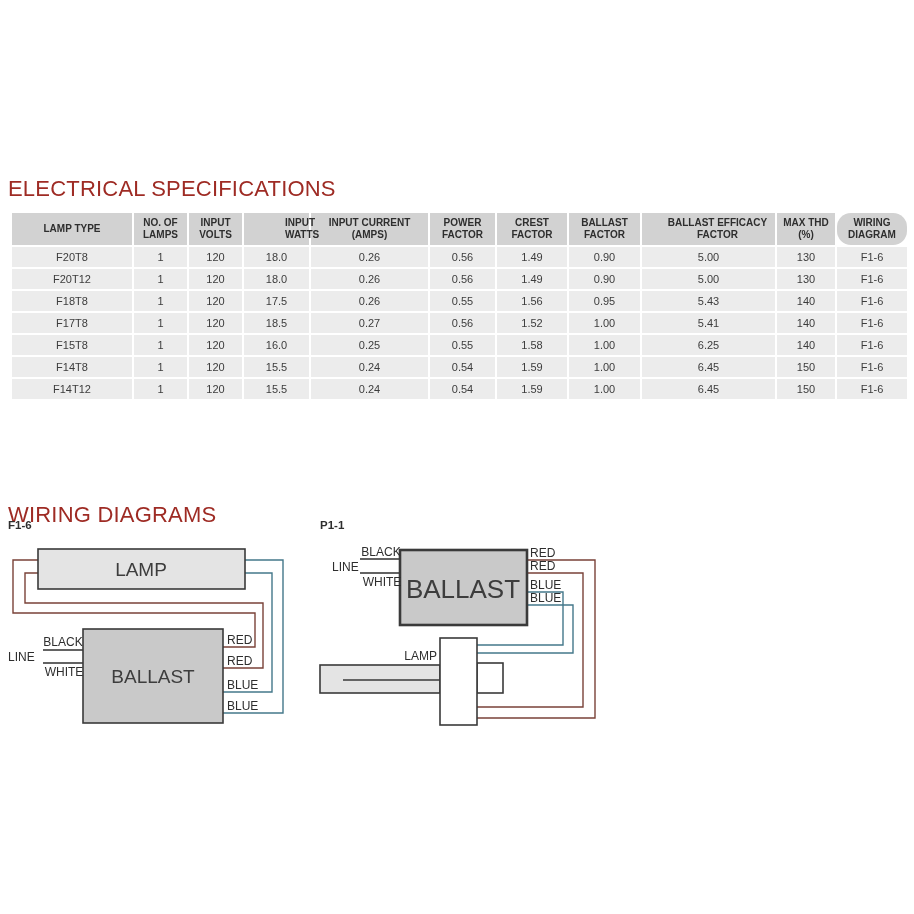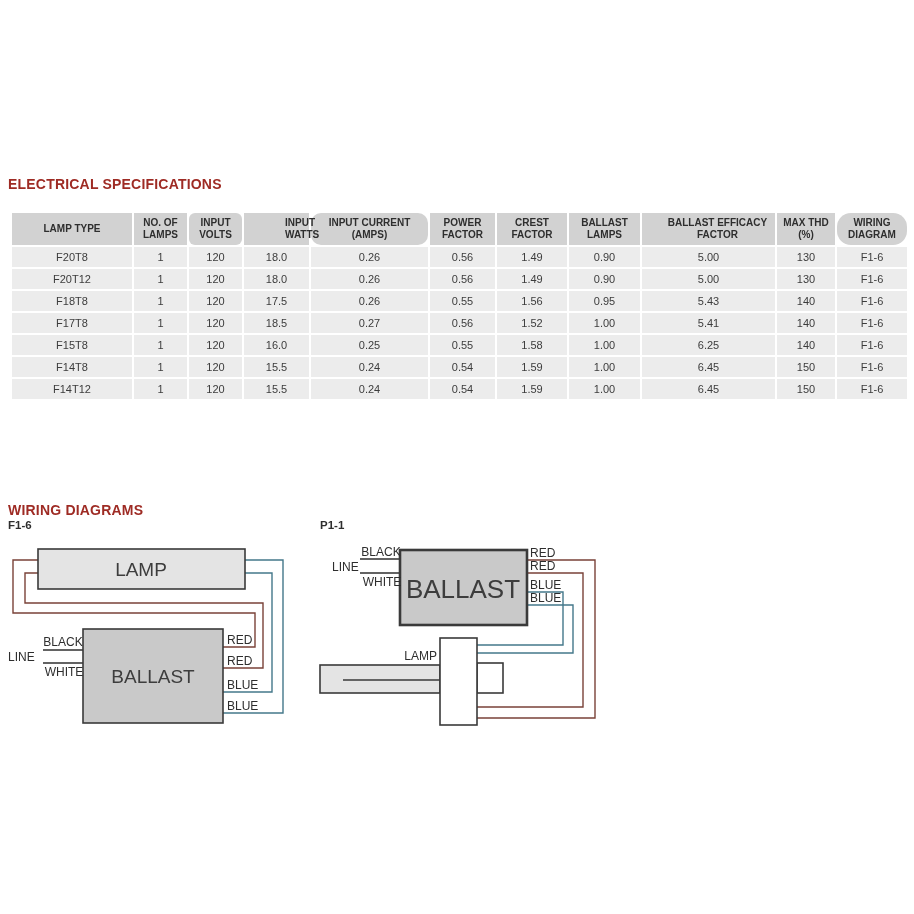--- a/index.html
+++ b/index.html
@@ -4,21 +4,21 @@
 <style>
   :root{
     --heading:#9e2b24; --wire_red:#7a4238; --wire_blue:#44788a; --wire_black:#2f2f2f;
     --box_fill_light:#e4e4e4; --box_fill_gray:#c9c9c9; --cell_bg:#ececec; --header_bg:#d2d2d2;
   }
   *{margin:0;padding:0;box-sizing:border-box;}
   html,body{width:914px;height:914px;background:#fff;font-family:"Liberation Sans",sans-serif;}
   .page{position:relative;width:914px;height:914px;background:#fff;overflow:hidden;}
 
   .section-title{
-    position:absolute;left:8px;font-size:14px;font-weight:bold;color:var(--heading);
+    position:absolute;left:8px;font-size:22px;font-weight:normal;color:var(--heading);
     letter-spacing:.2px;
   }
   #title-electrical{top:176px;}
   #title-wiring{top:502px;}
 
   .spec-table-wrap{position:absolute;left:10px;top:211px;width:894px;}
   table.spec{border-collapse:separate;border-spacing:2px;width:894px;table-layout:fixed;}
   table.spec th{
     background:var(--header_bg);color:#2e2e2e;font-size:10px;font-weight:bold;
     height:32px;text-align:center;vertical-align:middle;line-height:12px;padding:1px 2px;
@@ -49,26 +49,26 @@
 <div class="page">
 
   <h1 class="section-title" id="title-electrical">ELECTRICAL SPECIFICATIONS</h1>
 
   <div class="spec-table-wrap">
     <table class="spec">
       <thead>
           <tr>
             <th style="width: 120px;">LAMP TYPE</th>
             <th style="width: 53px;">NO. OF LAMPS</th>
-            <th style="width: 53px; border-radius: 6px;">INPUT VOLTS</th>
+            <th style="width: 53px;">INPUT VOLTS</th>
             <th style="width: 65px; padding-left: 41px;">INPUT WATTS</th>
-            <th style="width: 117px; border-radius: 10px;">INPUT CURRENT (AMPS)</th>
+            <th style="width: 117px;">INPUT CURRENT (AMPS)</th>
             <th style="width: 65px;">POWER FACTOR</th>
             <th style="width: 70px;">CREST FACTOR</th>
-            <th style="width: 71px;">BALLAST LAMPS</th>
+            <th style="width: 71px;">BALLAST FACTOR</th>
             <th style="width: 133px; padding-left: 20px;">BALLAST EFFICACY FACTOR</th>
             <th style="width: 58px;">MAX THD (%)</th>
             <th style="width: 70px; border-radius: 14px;">WIRING DIAGRAM</th>
           </tr>
         </thead>
       <tbody>
           <tr>
             <td>F20T8</td>
             <td>1</td>
             <td>120</td>

